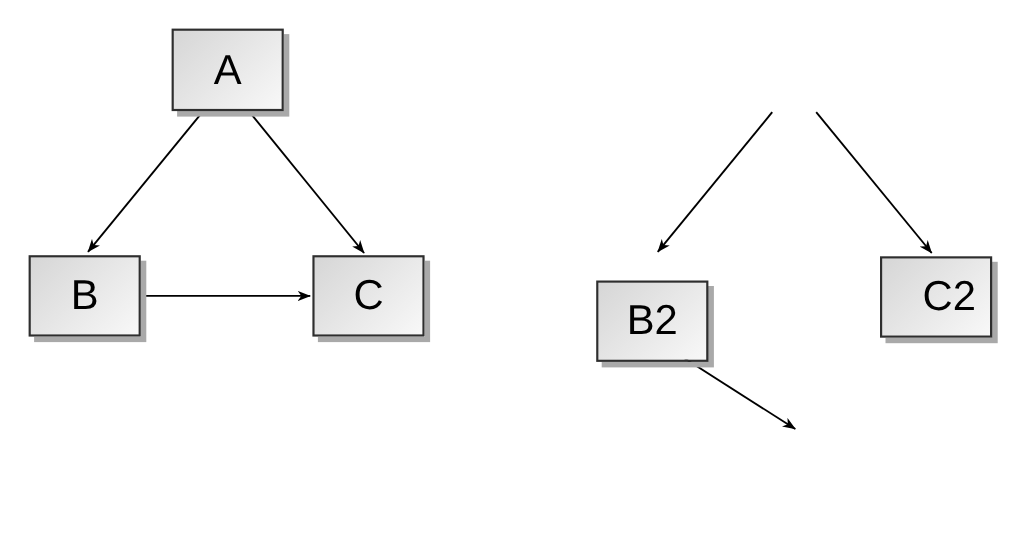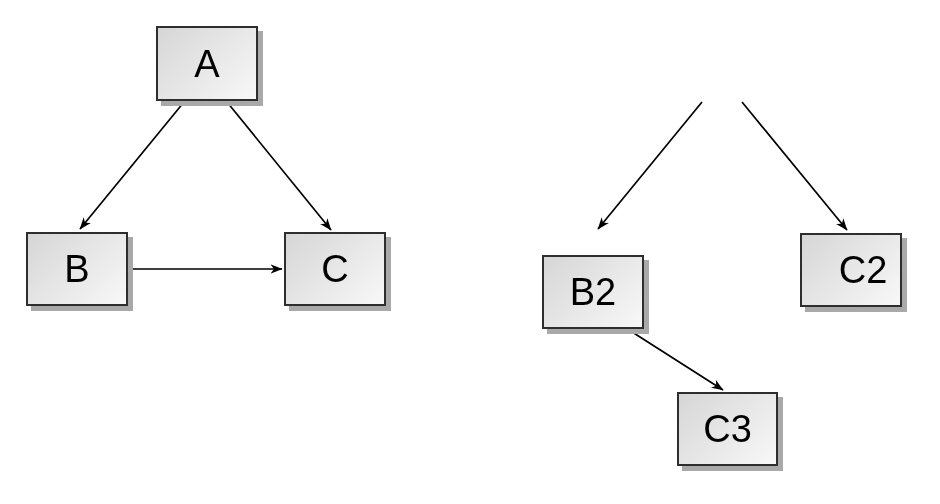--- a/index.html
+++ b/index.html
@@ -73,16 +73,13 @@
     </div>
     <div class="node" style="left: 284px; top: 232px; width: 102px; height: 74px;">
       <span class="node-label">C</span>
     </div>
     <div class="node" style="left: 542px; top: 232px; width: 102px; height: 74px; margin-top: 23px;">
       <span class="node-label">B2</span>
     </div>
     <div class="node" style="left: 800px; top: 233px; width: 102px; height: 74px; padding-left: 24px;">
       <span class="node-label">C2</span>
     </div>
-    <div class="node" style="left: 677px; top: 392px; width: 101px; height: 74px;">
-      <span class="node-label">C3</span>
-    </div>
   </div>
 
 </body></html>

